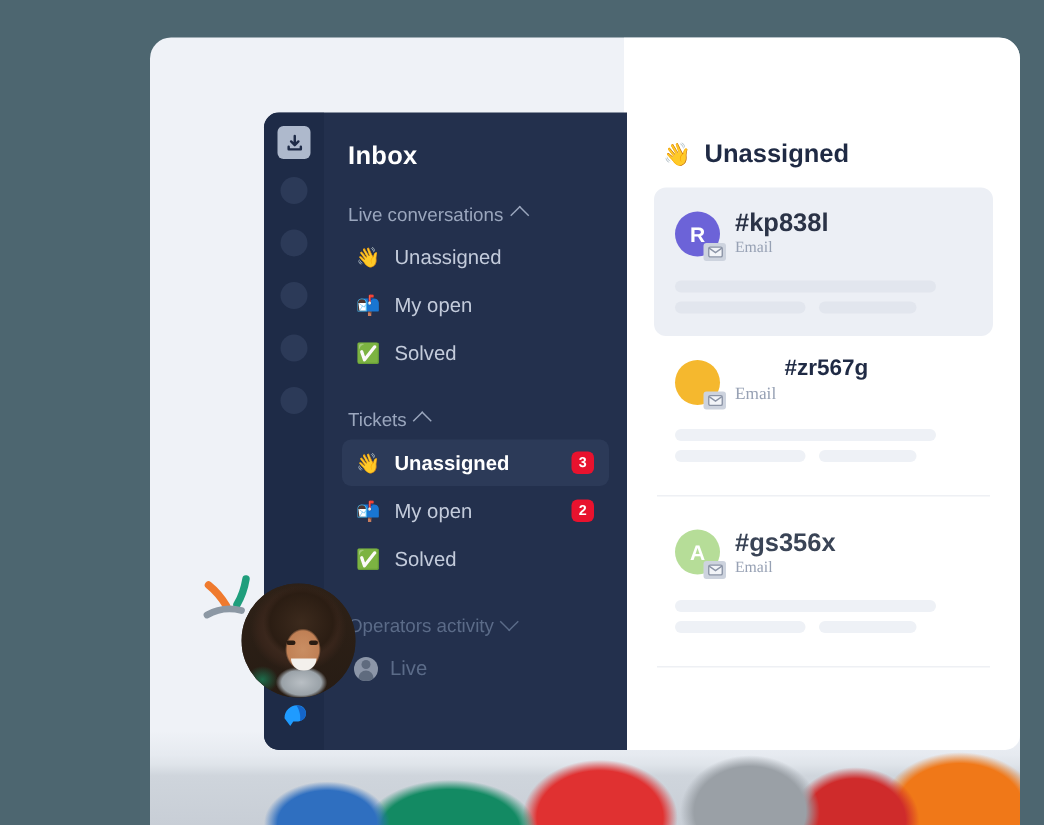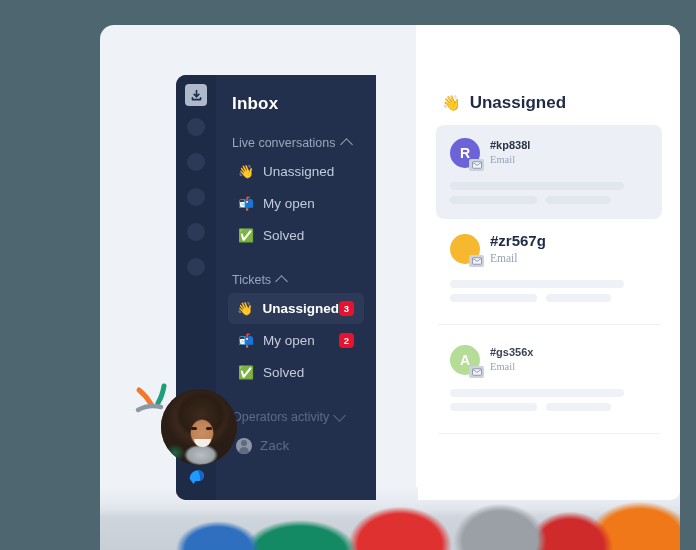--- a/index.html
+++ b/index.html
@@ -58,21 +58,21 @@
       radial-gradient(ellipse 70px 50px at 540px 52px, #f07818 0%, #f07818 60%, rgba(240,120,24,0) 75%),
       radial-gradient(ellipse 50px 44px at 512px 72px, #b9bec4 0%, #b9bec4 58%, rgba(185,190,196,0) 76%),
       linear-gradient(180deg, #eff2f7 0%, #e6eaf0 26%, #dfe4ea 36%, #cfd5dc 48%, #c8ced6 100%);
   }
 
   
   #sidebar {
     position: absolute;
     left: 176px;
     top: 75px;
-    width: 200px;
+    width: 242px;
     height: 425px;
     background: #23304d;
     border-radius: 10px 0 0 10px;
     overflow: hidden;
   }
 
   
   #icon-rail {
     position: absolute;
     left: 0;
@@ -127,21 +127,21 @@
   }
   #sidebar-title {
     color: #ffffff;
     font-size: 17px;
     font-weight: bold;
     letter-spacing: 0.2px;
     margin: 19px 0 0 4px;
   }
   .sb-section-head {
     display: flex;
-    align-items: center;
+    align-items: flex-start;
     gap: 6px;
     margin: 22px 0 6px 4px;
     color: #9aa6bd;
     font-size: 12.5px;
   }
   .sb-section-head.muted { color: #5b6b88; }
   .chev {
     display: inline-block;
     width: 8px;
     height: 8px;
@@ -329,27 +329,27 @@
     bottom: -3px;
     width: 15px;
     height: 12px;
     border-radius: 2px;
     background: #cdd3de;
     display: flex;
     align-items: center;
     justify-content: center;
   }
   .conv-meta .conv-id {
-    font-size: 11px;
+    font-size: 17px;
     font-weight: bold;
     color: #3a4456;
     line-height: 1.25;
   }
   .conv-item.selected .conv-id { color: #2b3347; }
-  .conv-item.big .conv-id { font-size: 15px; color: #1f2a44; }
+  .conv-item.big .conv-id { font-size: 15px; color: #1f2a44; margin-left: 33px; }
   .conv-meta .conv-channel {
     font-size: 10.5px;
     color: #97a1b4;
     line-height: 1.35;
     font-family: Liberation Serif, serif;
   }
   .conv-item.big .conv-channel { font-size: 11.5px; }
 
   .skeletons { margin-top: 14px; }
   .sk {
@@ -443,21 +443,21 @@
       <span class="emoji">✅</span>
       <span class="label">Solved</span>
     </div>
 
     <div class="sb-section-head muted">
       <span>Operators activity</span>
       <i class="chev down"></i>
     </div>
     <div class="sb-item dim">
       <span class="mini-avatar"></span>
-      <span class="label">Zack</span>
+      <span class="label">Live</span>
     </div>
   </div>
 </div>
 
 <div id="list-panel">
   <div id="list-header">
     <span class="emoji">👋</span>
     <span>Unassigned</span>
   </div>
 

